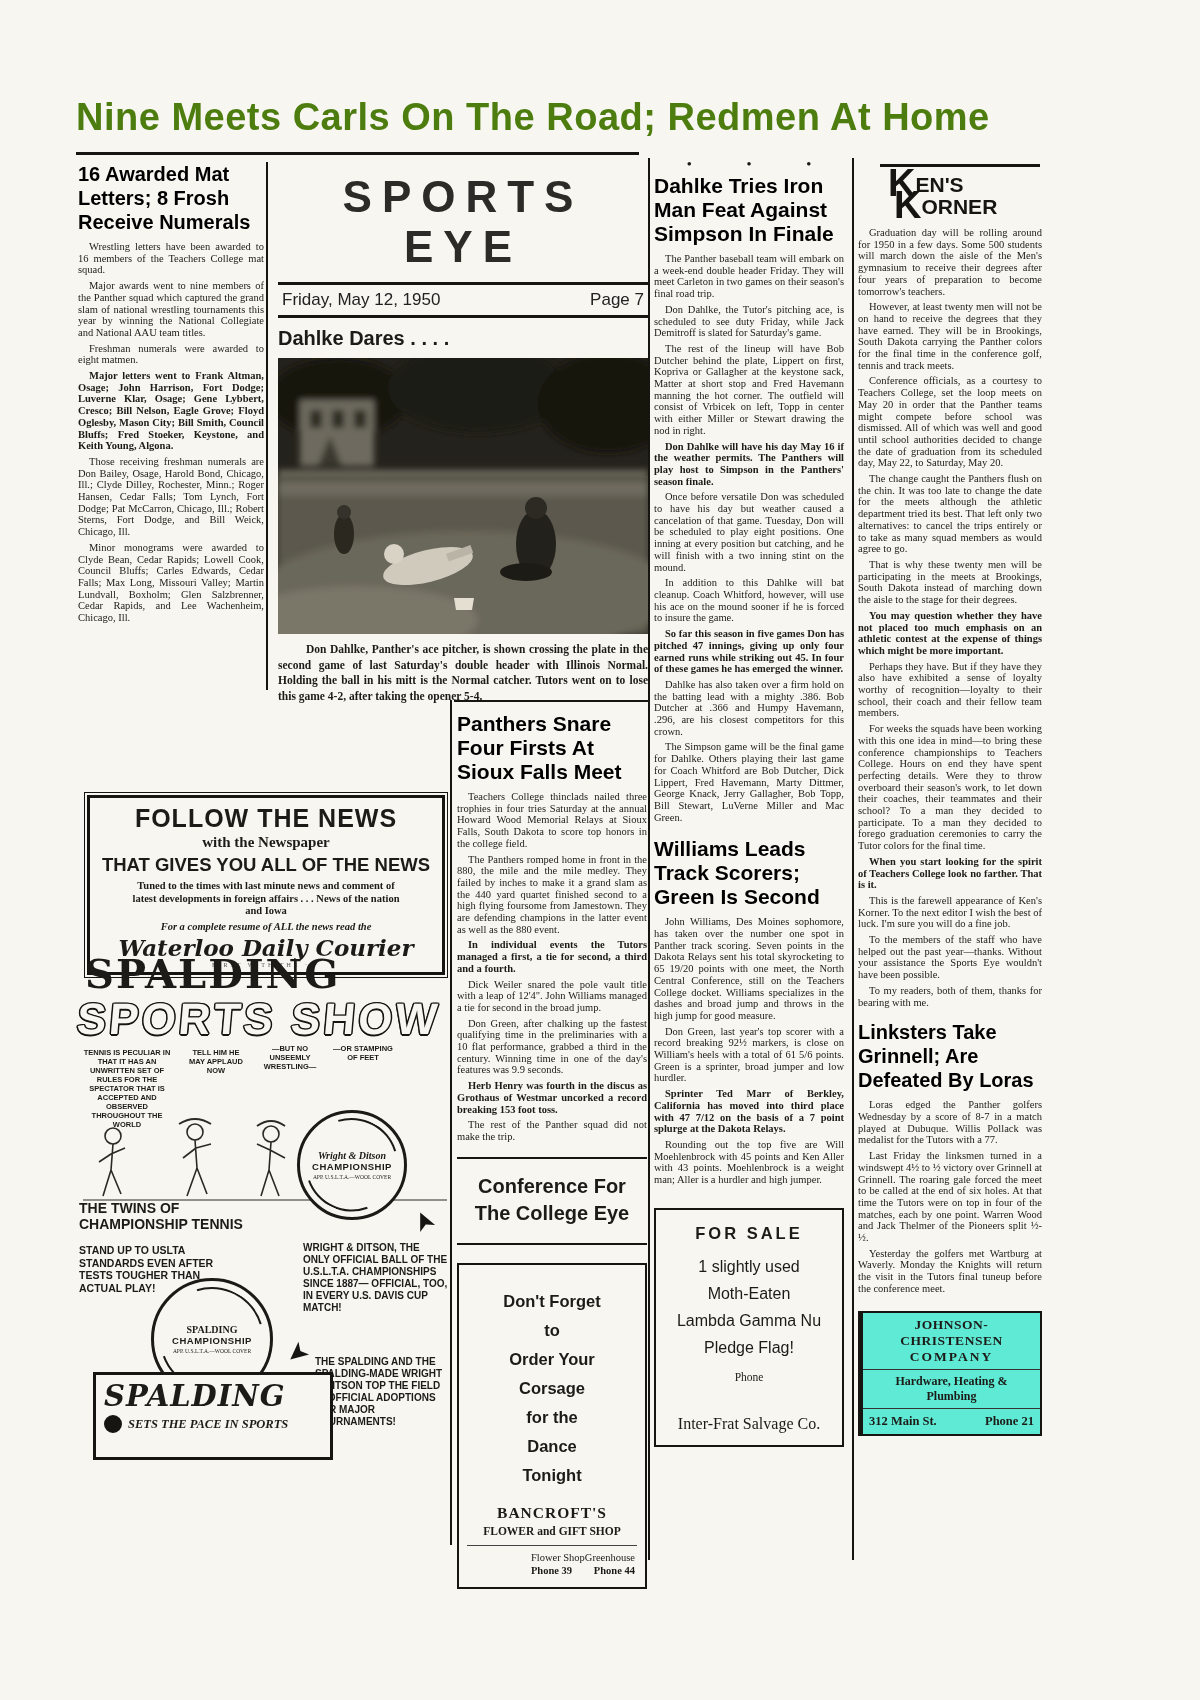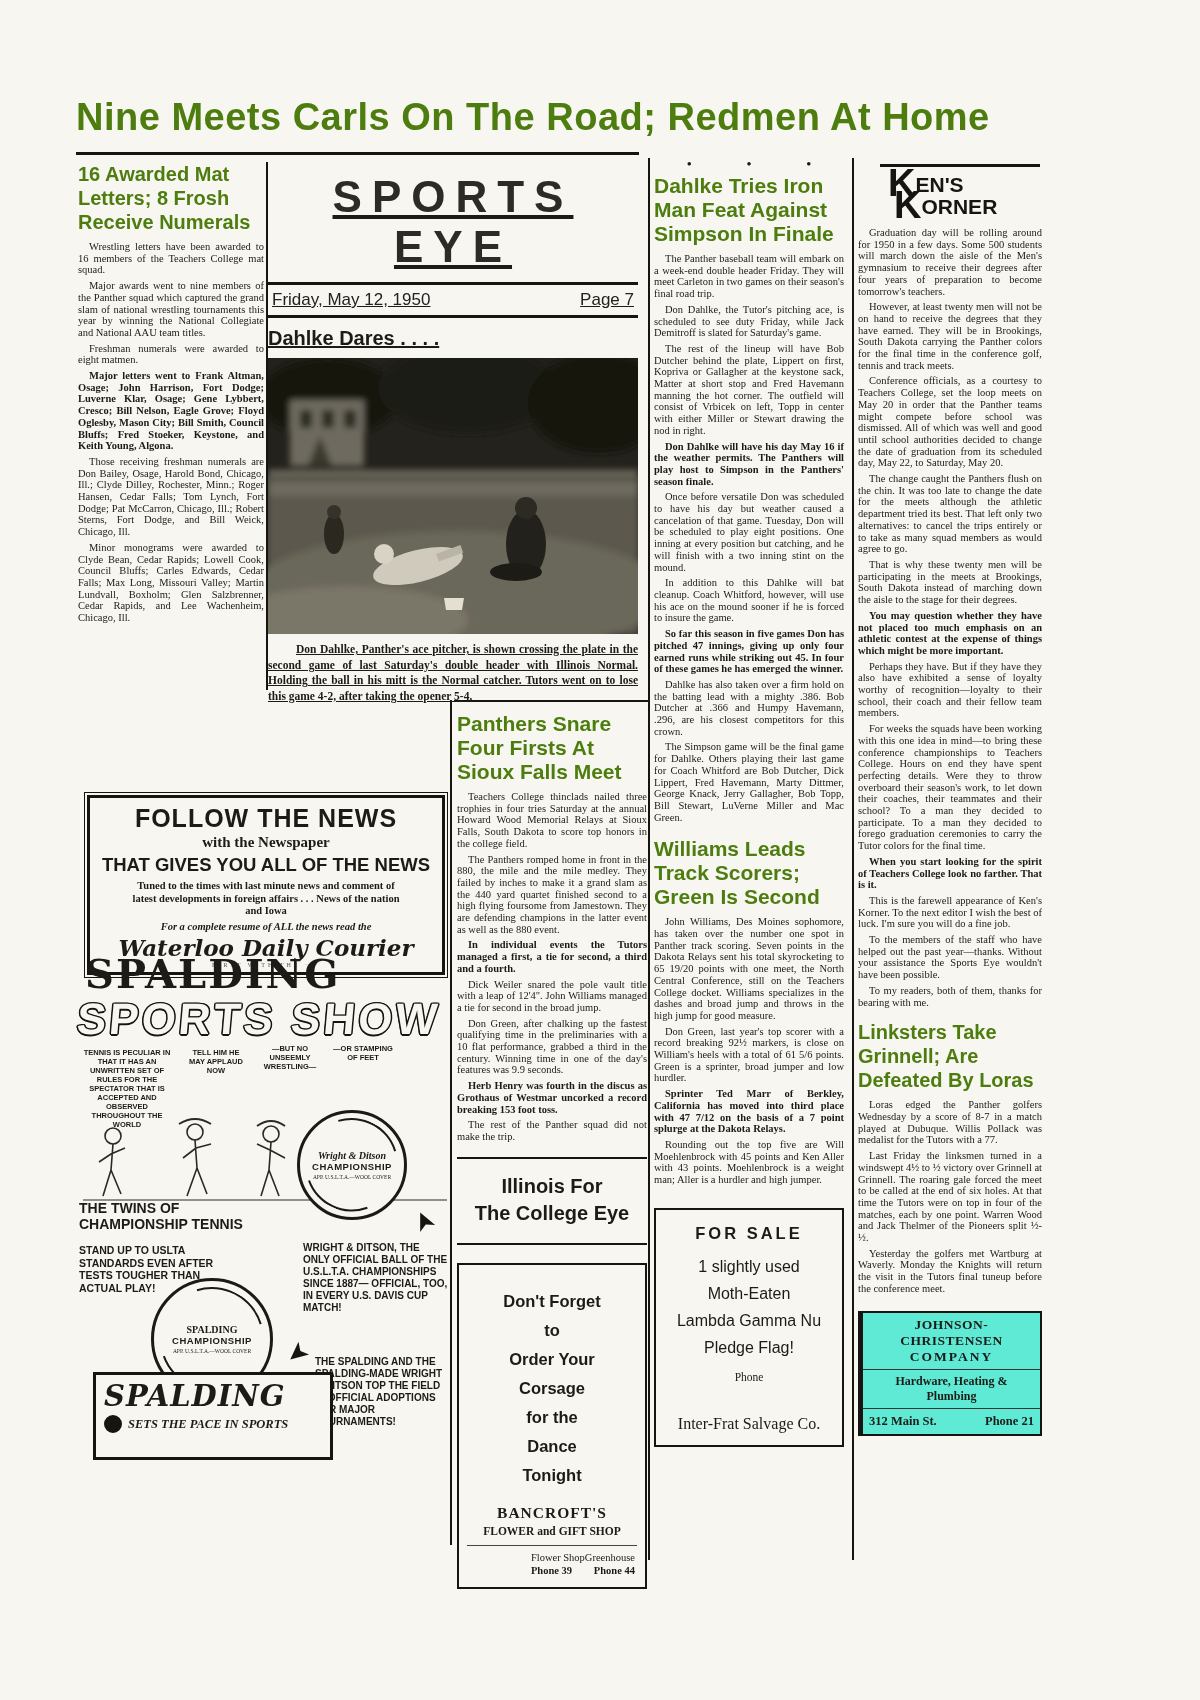--- a/index.html
+++ b/index.html
@@ -17,21 +17,21 @@
   .banner {
     position:absolute; left:76px; top:96px; width:950px;
     font-family:"Liberation Sans", sans-serif; font-weight:700;
     font-size:38px; letter-spacing:0.5px; color:#4d7c0f; white-space:nowrap;
   }
 
   
   .col { position:absolute; }
   .art-head {
     font-family:"Liberation Sans", sans-serif; font-weight:700;
-    font-size:20px; line-height:24px; margin:0 0 7px 0; color:#4d7c0f;
+    font-size:20px; line-height:24px; margin:0 0 7px 0; color:#000000;
   }
   .body p {
     font-size:10.5px; line-height:11.7px; text-align:justify;
     margin:0 0 4px 0; text-indent:11px;
   }
   .body p.b { font-weight:700; }
 
   
   .masthead-title {
     font-family:"Liberation Sans", sans-serif; font-weight:700;
@@ -174,21 +174,21 @@
     <div class="body">
       <p>Wrestling letters have been awarded to 16 members of the Teachers College mat squad.</p>
       <p>Major awards went to nine members of the Panther squad which captured the grand slam of national wrestling tournaments this year by winning the National Collegiate and National AAU team titles.</p>
       <p>Freshman numerals were awarded to eight matmen.</p>
       <p class="b">Major letters went to Frank Altman, Osage; John Harrison, Fort Dodge; Luverne Klar, Osage; Gene Lybbert, Cresco; Bill Nelson, Eagle Grove; Floyd Oglesby, Mason City; Bill Smith, Council Bluffs; Fred Stoeker, Keystone, and Keith Young, Algona.</p>
       <p>Those receiving freshman numerals are Don Bailey, Osage, Harold Bond, Chicago, Ill.; Clyde Dilley, Rochester, Minn.; Roger Hansen, Cedar Falls; Tom Lynch, Fort Dodge; Pat McCarron, Chicago, Ill.; Robert Sterns, Fort Dodge, and Bill Weick, Chicago, Ill.</p>
       <p>Minor monograms were awarded to Clyde Bean, Cedar Rapids; Lowell Cook, Council Bluffs; Carles Edwards, Cedar Falls; Max Long, Missouri Valley; Martin Lundvall, Boxholm; Glen Salzbrenner, Cedar Rapids, and Lee Wachenheim, Chicago, Ill.</p>
     </div>
   </div>
 
-  <div class="col" style="left:268px; top:158px; width:370px;text-decoration:underline;">
+  <div class="col" style="left:278px; top:158px; width:370px;">
     <div class="masthead-title">SPORTS EYE</div>
     <div class="dateline">
       <span>Friday, May 12, 1950</span>
       <span>Page 7</span>
     </div>
     <div class="photo-head">Dahlke Dares . . . .</div>
 
     <div class="photo">
       <svg width="370" height="276" viewBox="0 0 370 276">
         <defs>
@@ -238,21 +238,21 @@
         <p>The Panthers romped home in front in the 880, the mile and the mile medley. They failed by inches to make it a grand slam as the 440 yard quartet finished second to a high flying foursome from Jamestown. They are defending champions in the latter event as well as the 880 event.</p>
         <p class="b">In individual events the Tutors managed a first, a tie for second, a third and a fourth.</p>
         <p>Dick Weiler snared the pole vault title with a leap of 12'4". John Williams managed a tie for second in the broad jump.</p>
         <p>Don Green, after chalking up the fastest qualifying time in the preliminaries with a 10 flat performance, grabbed a third in the century. Winning time in one of the day's features was 9.9 seconds.</p>
         <p class="b">Herb Henry was fourth in the discus as Grothaus of Westmar uncorked a record breaking 153 foot toss.</p>
         <p>The rest of the Panther squad did not make the trip.</p>
       </div>
     </div>
 
     <div class="subscribe">
-      <div>Illinois For</div>
+      <div>Conference For</div>
       <div>The College Eye</div>
     </div>
 
     <div class="bancroft">
       <div class="line">Don't Forget</div>
       <div class="line">to</div>
       <div class="line">Order Your</div>
       <div class="line">Corsage</div>
       <div class="line">for the</div>
       <div class="line">Dance</div>

